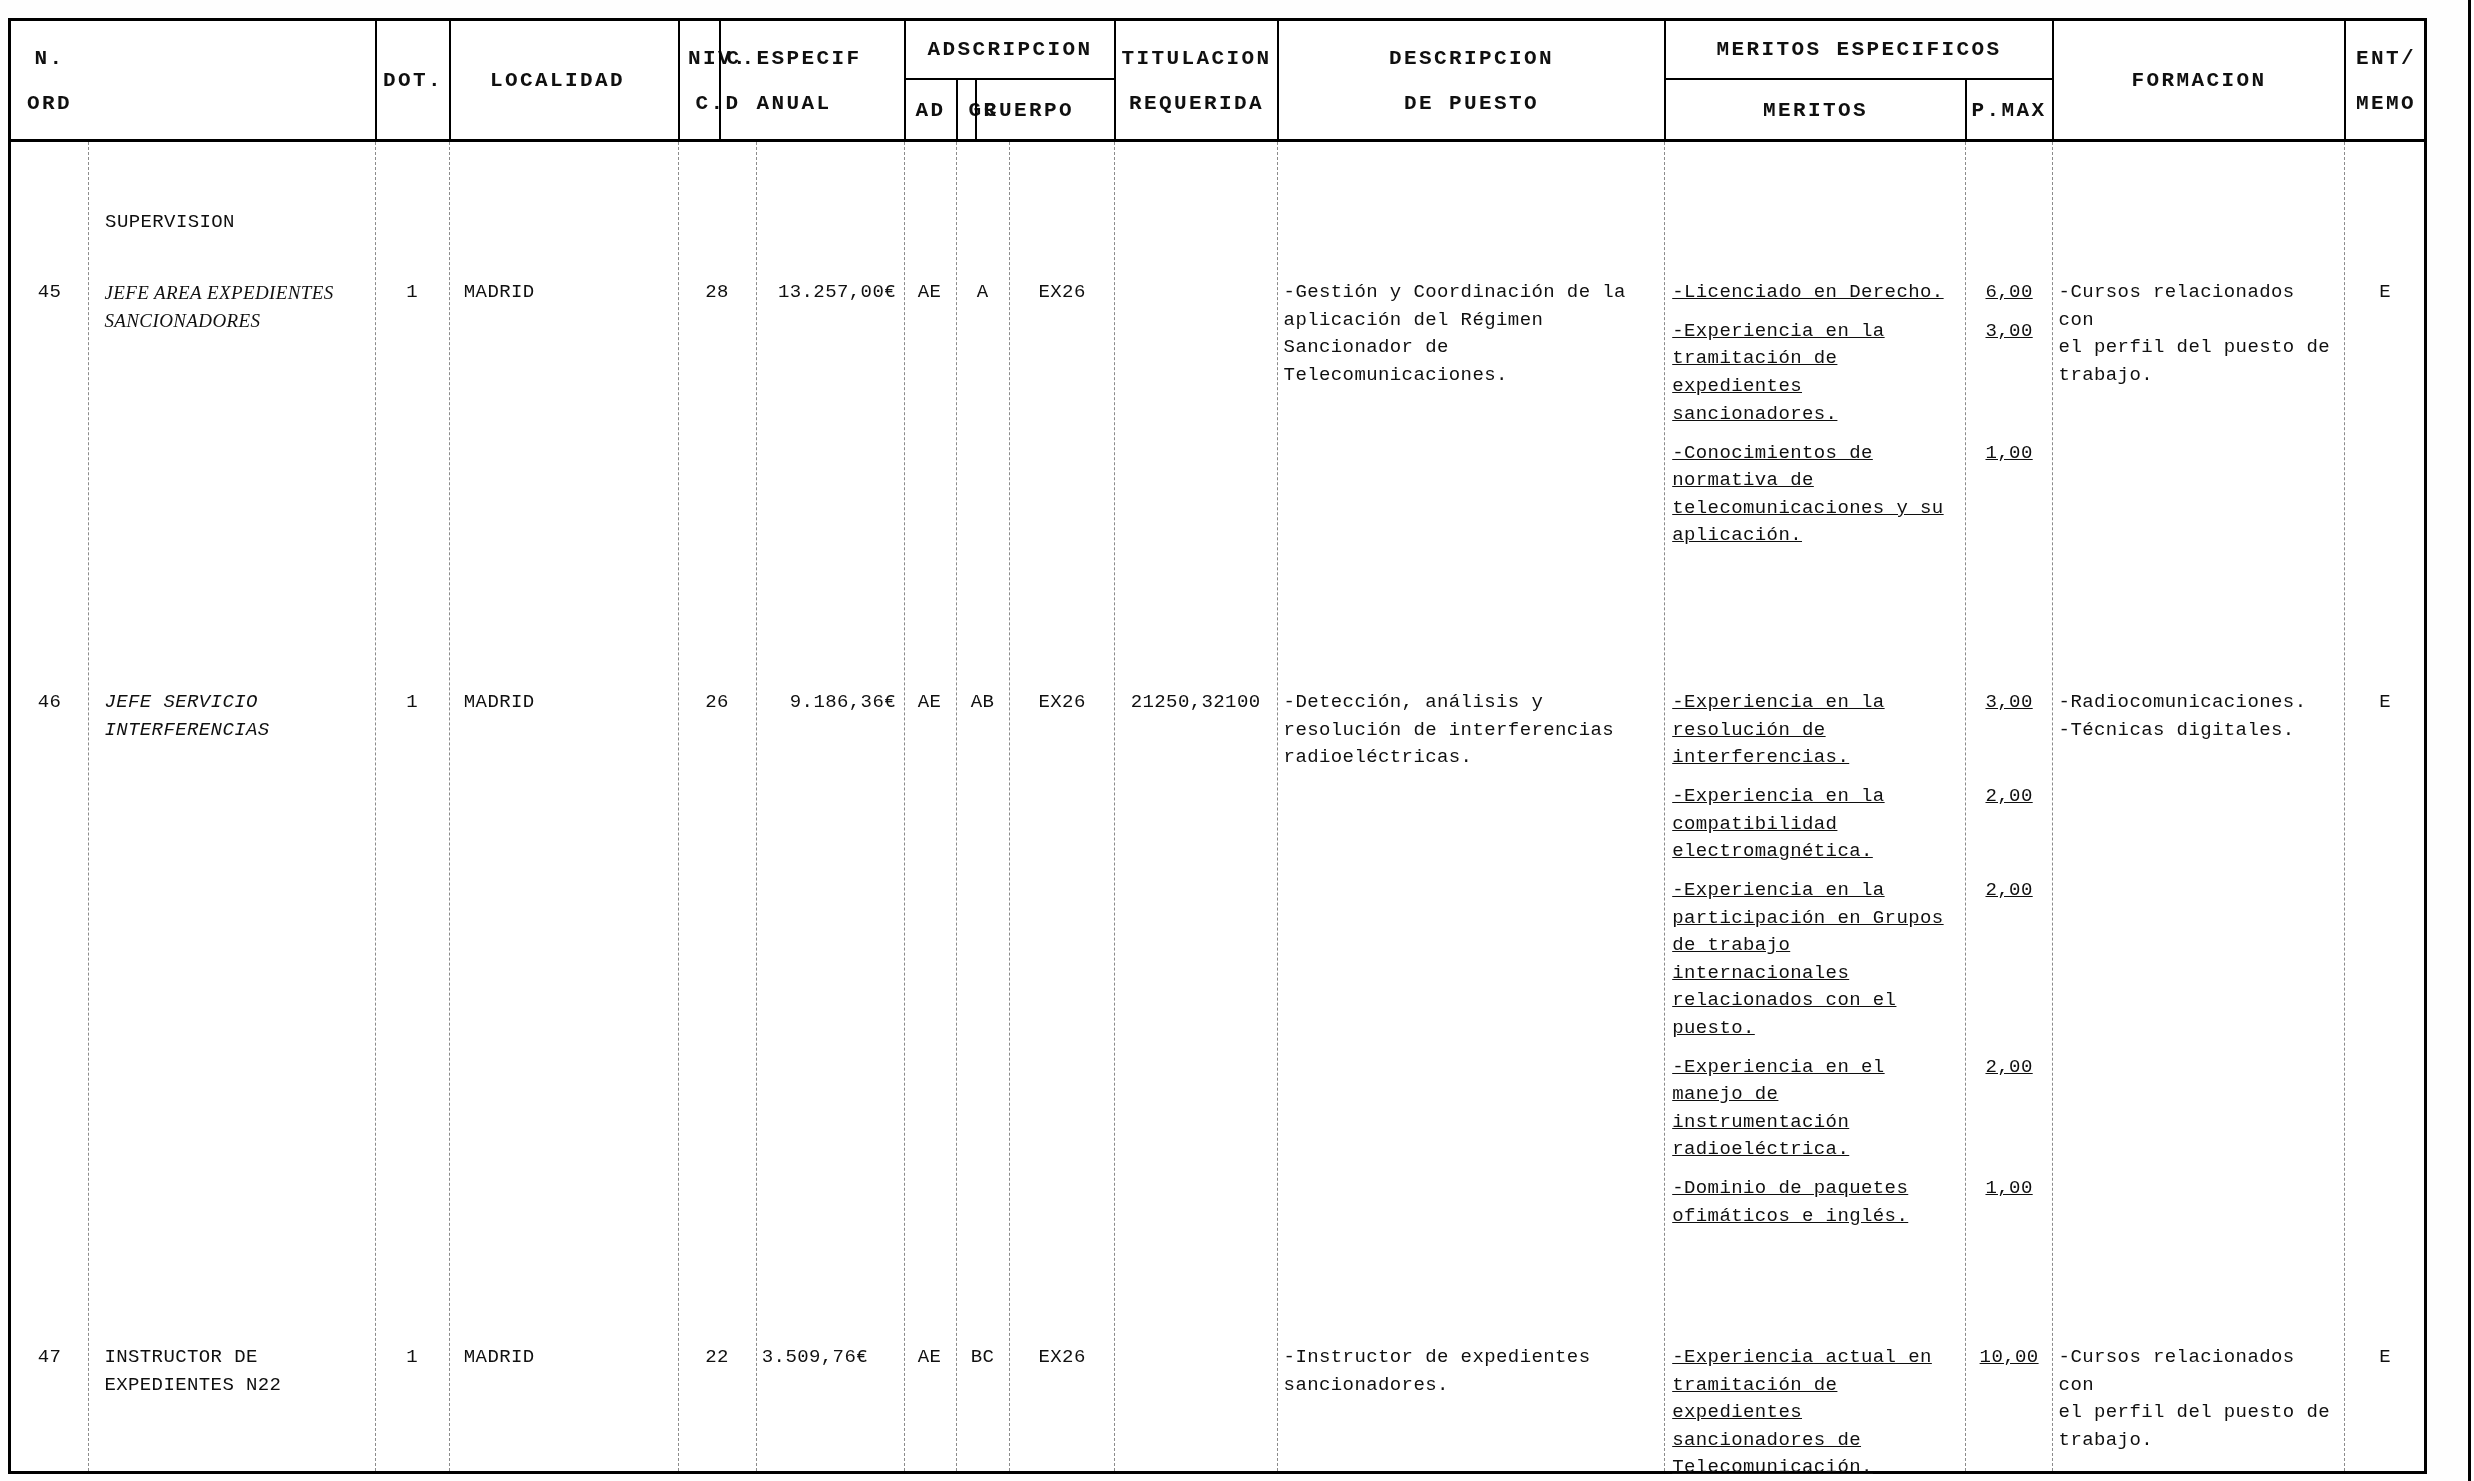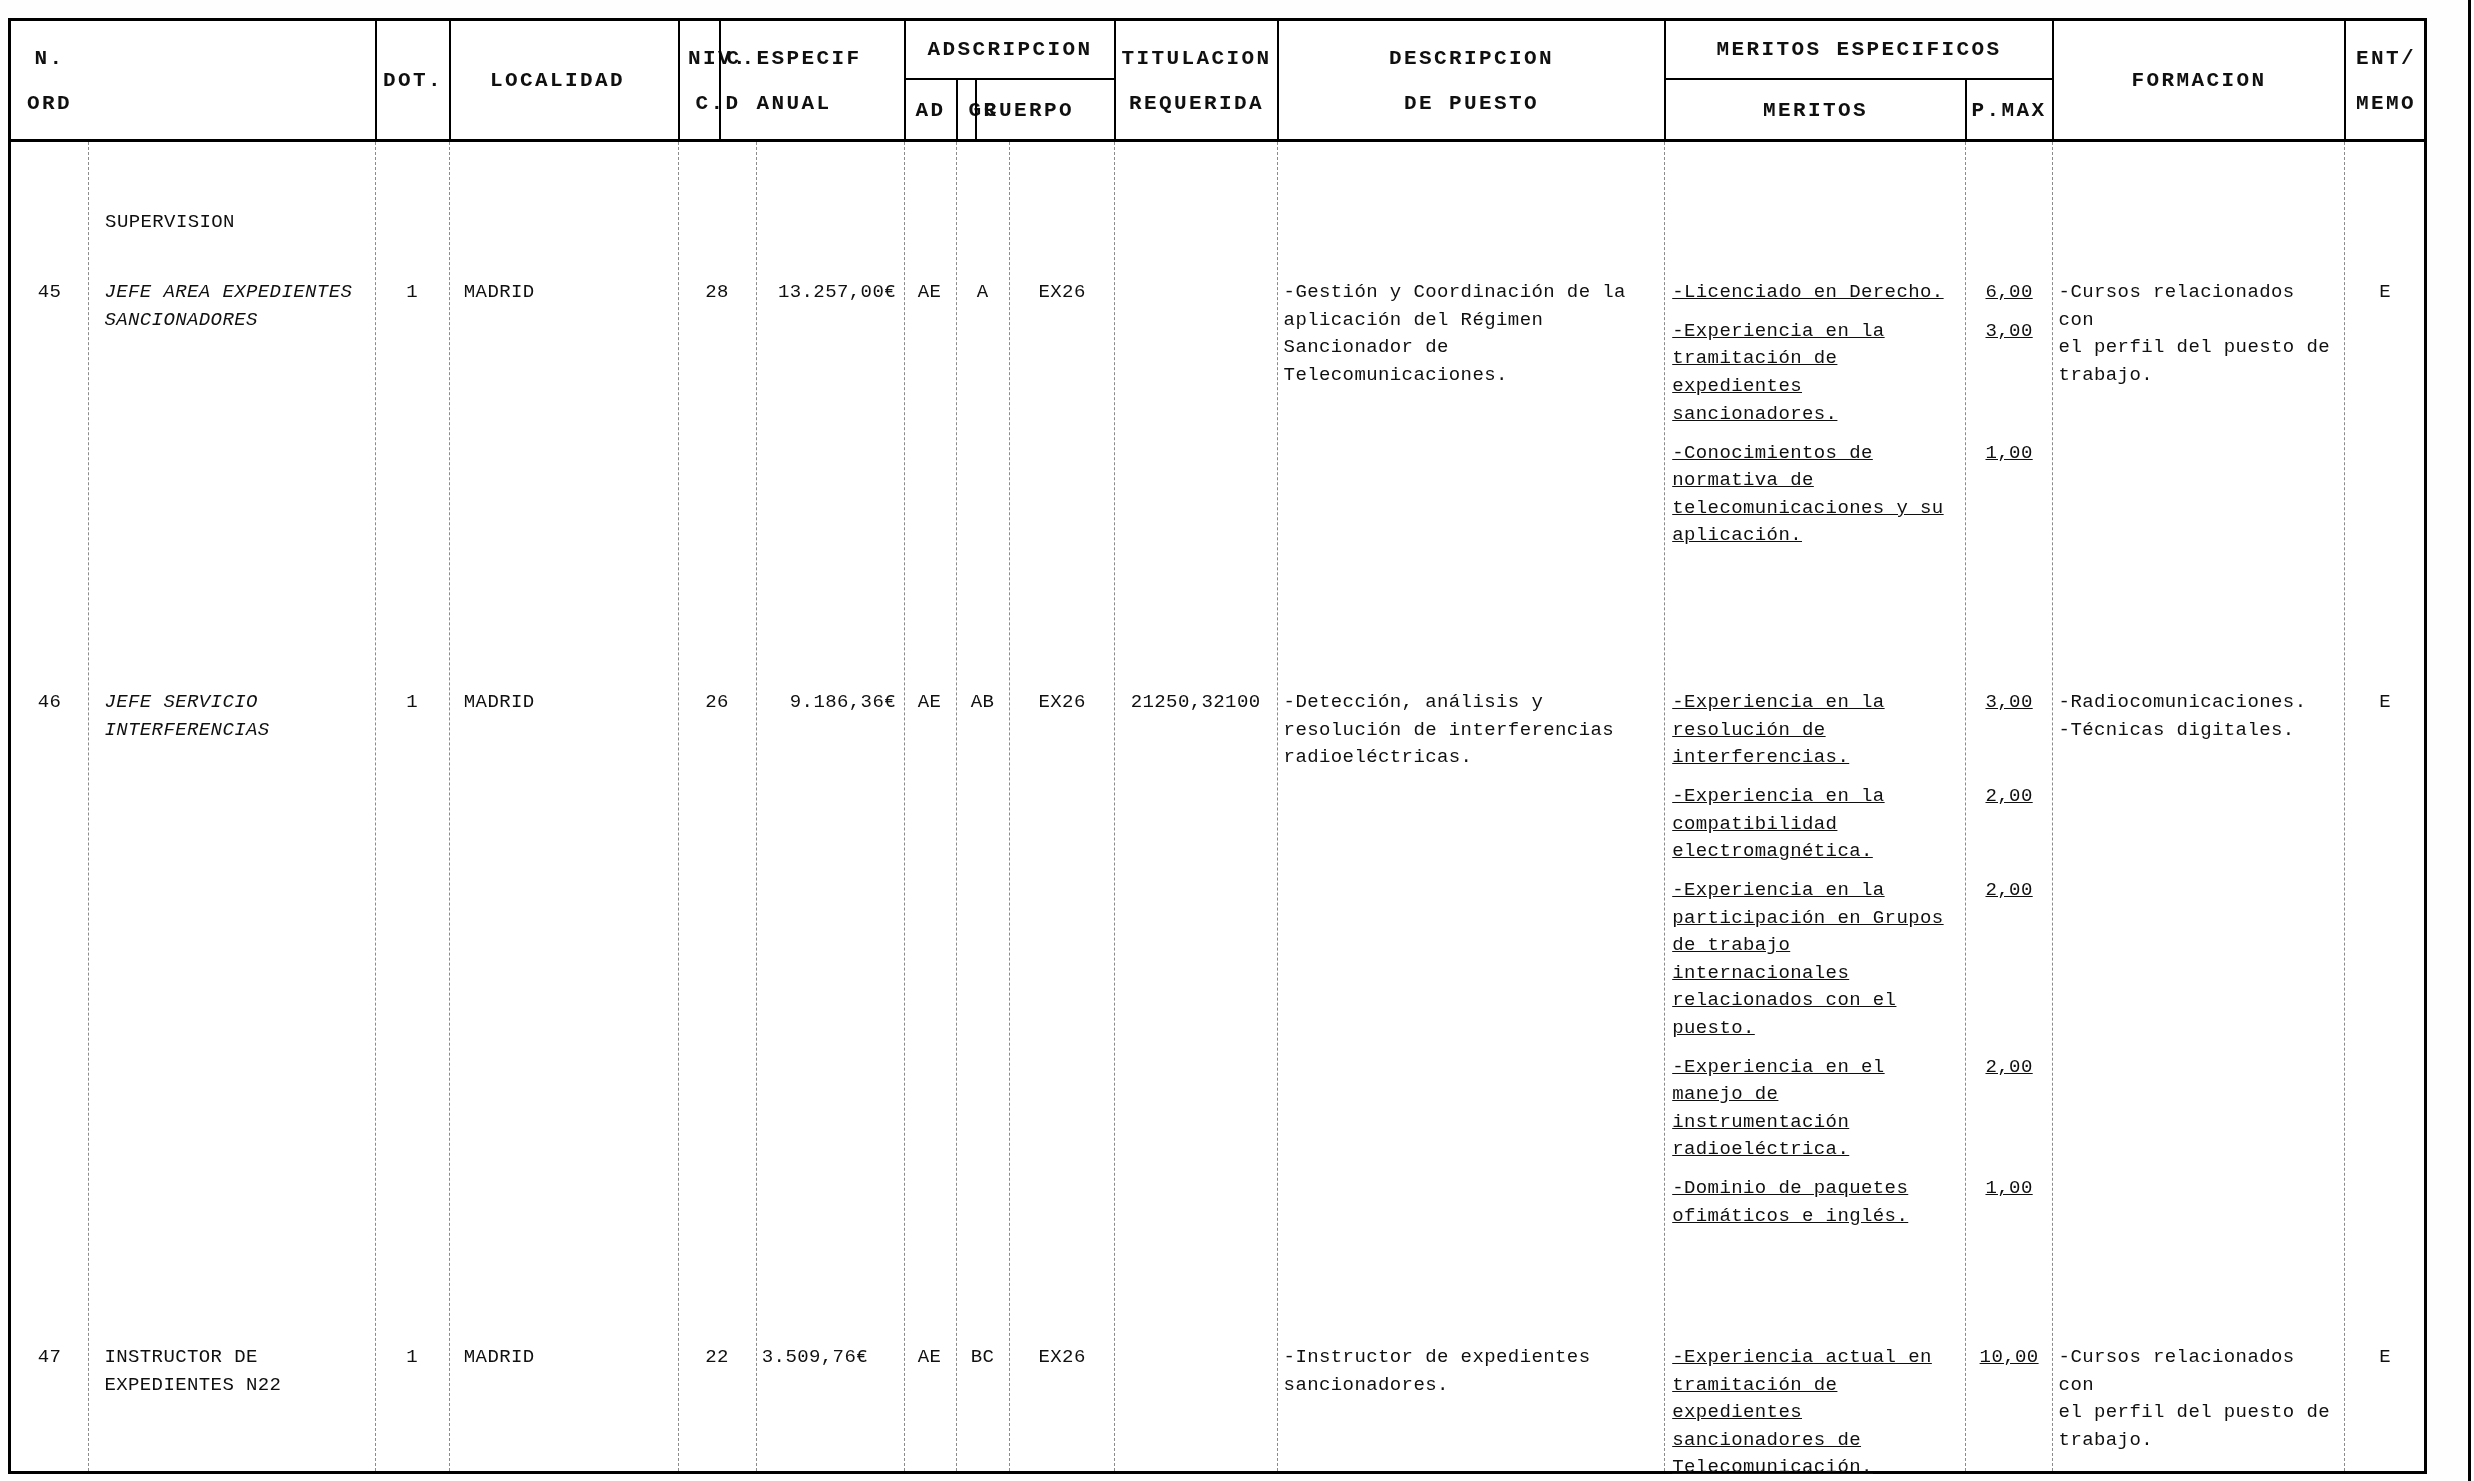--- a/index.html
+++ b/index.html
@@ -82,21 +82,21 @@
         <div class="vsep" style="left: 945px;"></div>
         <div class="vsep" style="left: 998px;"></div>
         <div class="vsep" style="left: 1103px;"></div>
         <div class="vsep" style="left: 1266px;"></div>
         <div class="vsep" style="left: 1653px;"></div>
         <div class="vsep" style="left: 1954px;"></div>
         <div class="vsep" style="left: 2041px;"></div>
         <div class="vsep" style="left: 2333px;"></div>
         <div class="brow" style="top: 137px;">
           <div class="bcell n_ord" style="left: 0px; width: 77px;">45</div>
-          <div class="bcell puesto it" style="left: 77px; width: 287px;">JEFE AREA EXPEDIENTES
+          <div class="bcell puesto it" style="left: 77px; width: 287px; font-family: Liberation Serif, serif;">JEFE AREA EXPEDIENTES
 SANCIONADORES</div>
           <div class="bcell dot" style="left: 364px; width: 74px;">1</div>
           <div class="bcell localidad" style="left: 438px; width: 229px;">MADRID</div>
           <div class="bcell niv" style="left: 667px; width: 78px;">28</div>
           <div class="bcell c_especif" style="left: 745px; width: 148px;">13.257,00€</div>
           <div class="bcell ad" style="left: 893px; width: 51px;">AE</div>
           <div class="bcell gr" style="left: 945px; width: 53px;">A</div>
           <div class="bcell cuerpo" style="left: 998px; width: 106px;">EX26</div>
           <div class="bcell titulacion" style="left: 1103px; width: 163px;"></div>
           <div class="bcell descripcion" style="left: 1266px; width: 387px;">-Gestión y Coordinación de la

